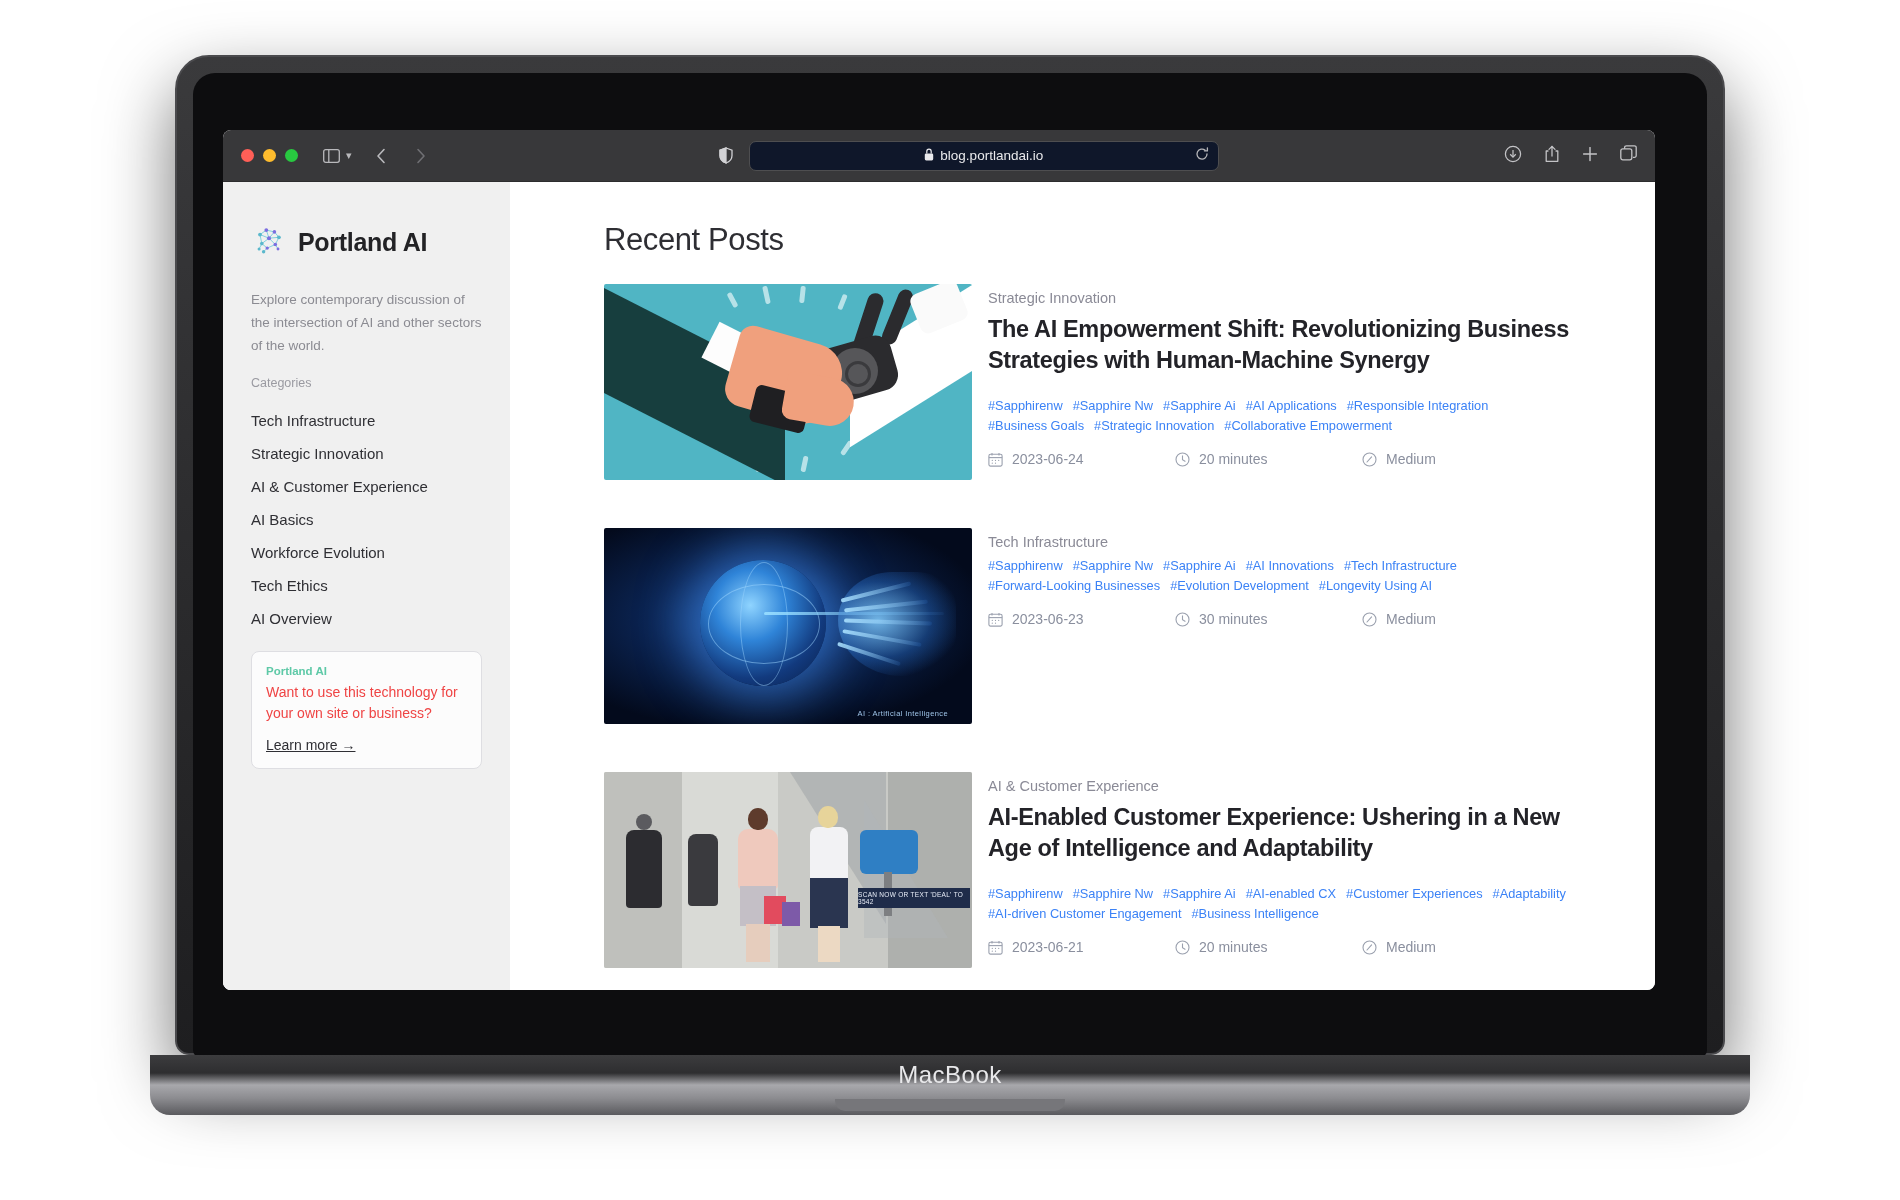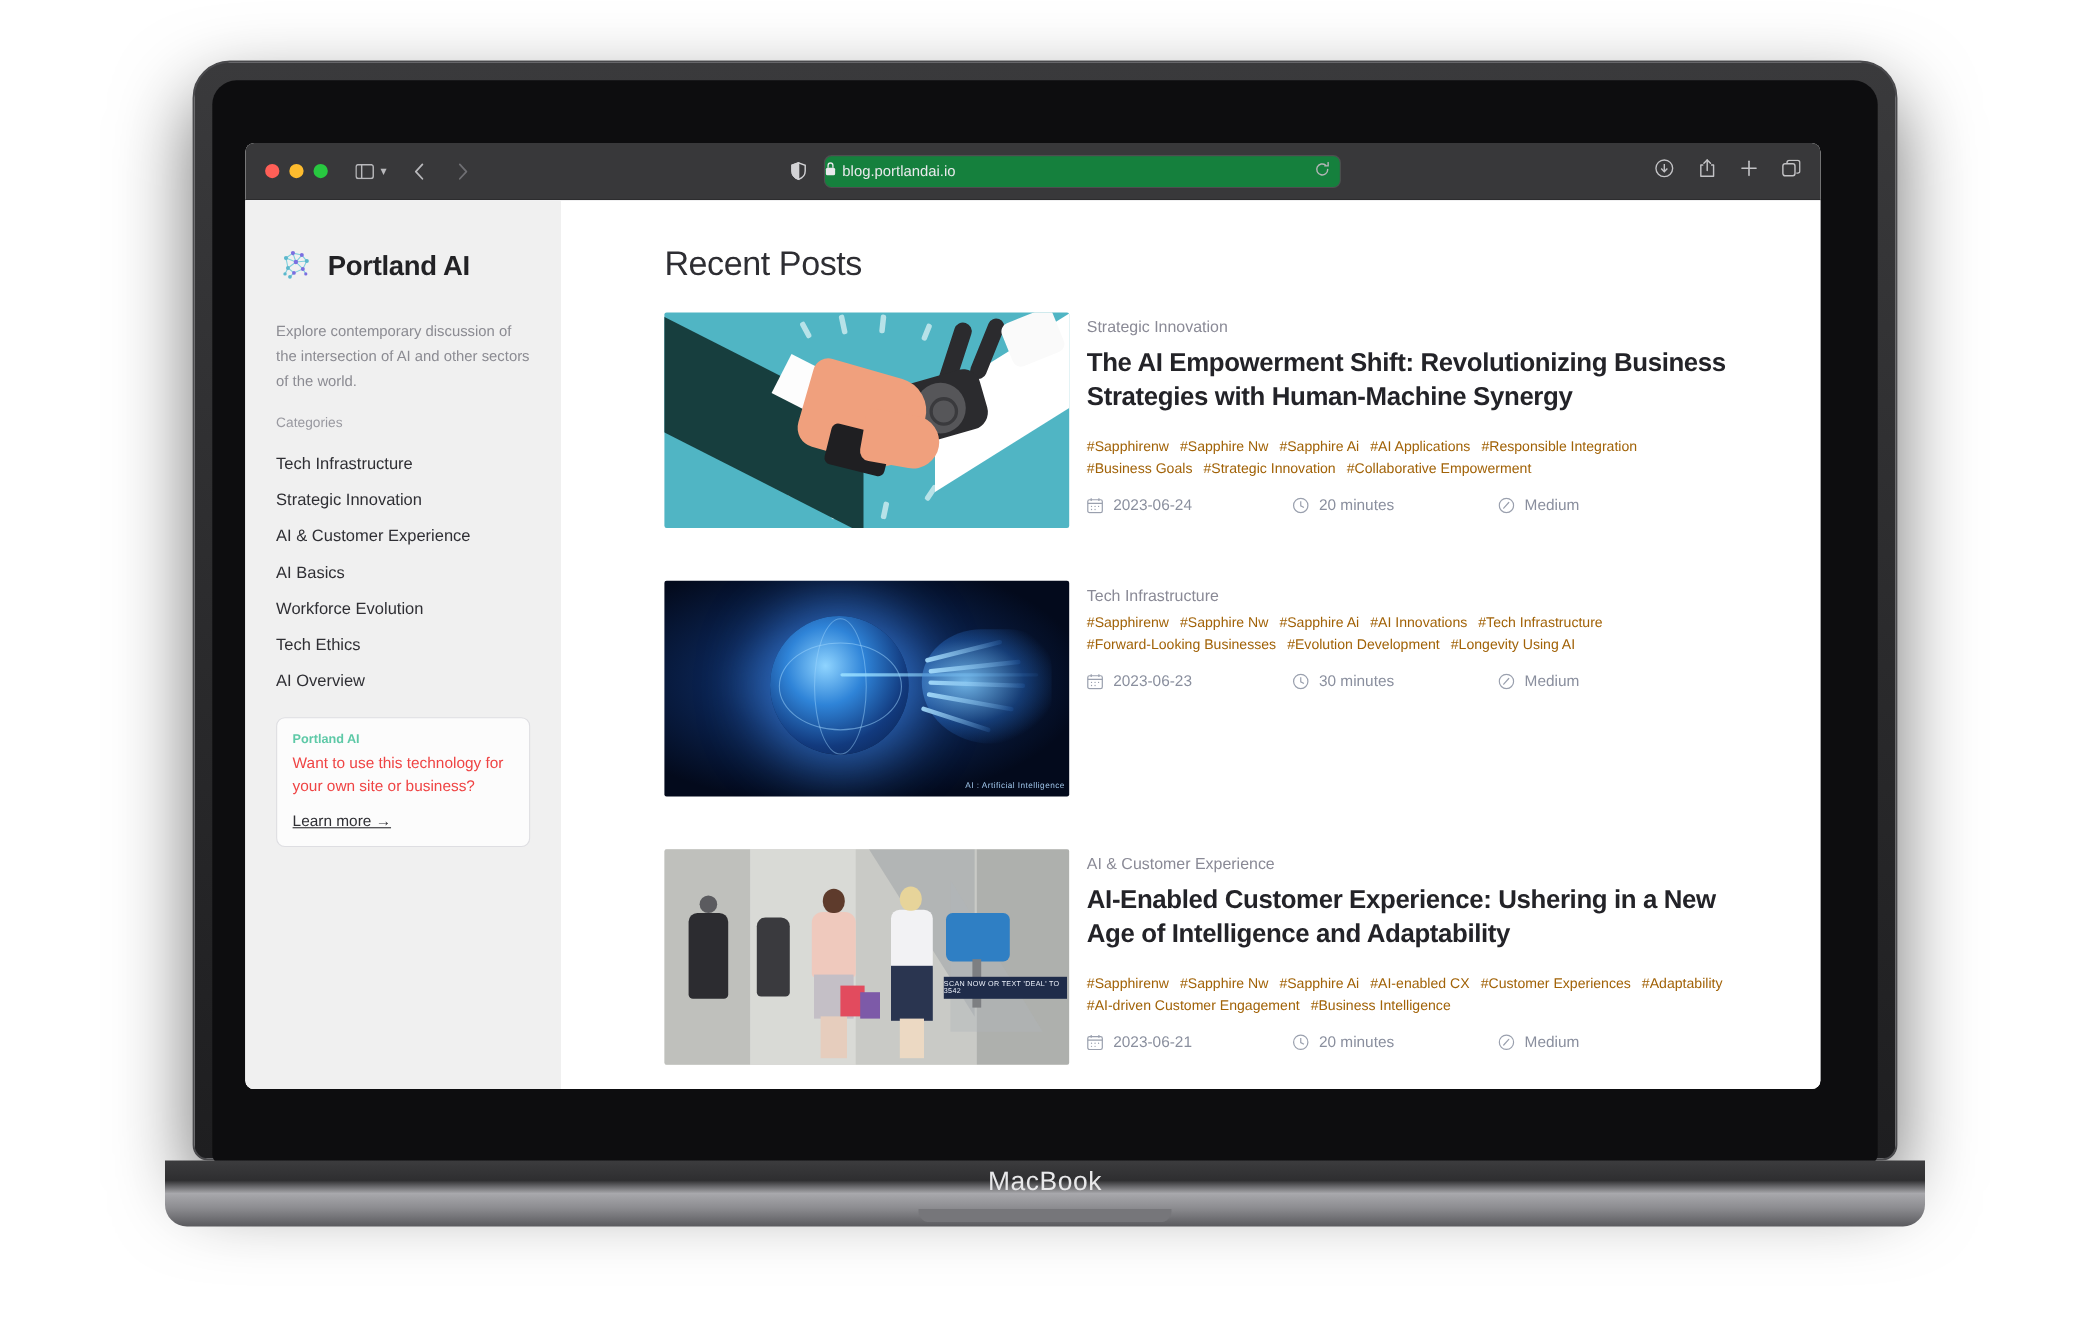--- a/index.html
+++ b/index.html
@@ -114,25 +114,26 @@
     display: flex;
     justify-content: center;
     align-items: center;
     gap: 16px;
     padding: 0 20px;
   }
   .shield { color: #d2d2d5; display: flex; align-items: center;}
   .url-field {
     width: 470px;
     height: 30px;
-    background: #15803d;
+    background: #0f172a;
     border: 1px solid #4e4e50;
     border-radius: 7px;
     display: flex;
     align-items: center;
+    justify-content: center;
     position: relative;
   }
   .url-inner { display: flex; align-items: center; gap: 6px; }
   .url-text { color: #e9e9ec; font-size: 13.5px; }
   .reload { position: absolute; right: 9px; color: #b5b5b8; font-size: 14px;}
   .right-icons { display: flex; gap: 22px; align-items: center; color: #c3c3c6; }
 
   
   .page {
     position: absolute;
@@ -243,21 +244,21 @@
   }
   .tags {
     display: flex;
     flex-wrap: wrap;
     gap: 5px 10px;
     margin-bottom: 18px;
     max-width: 600px;
   }
   .tag {
     font-size: 12.8px;
-    color: #a16207;
+    color: #3b82f6;
     cursor: pointer;
   }
   .meta {
     display: flex;
     gap: 4px;
     align-items: center;
     color: #8a8f9e;
     font-size: 14px;
   }
   .meta-item {
@@ -412,21 +413,21 @@
     border-radius: 48% 34% 40% 56%;
   }
   .finger {
     position: absolute;
     background: linear-gradient(90deg, rgba(170,225,255,0.9), rgba(40,110,200,0.18));
     border-radius: 3px;
     height: 4px;
   }
   .t2-caption {
     position: absolute;
-    right: 4px; bottom: 6px;
+    right: 24px; bottom: 6px;
     font-size: 7.5px;
     color: #9fc4e8;
     letter-spacing: 0.4px;
   }
 
   
   .t3 { background: #cfd0cc; }
   .store-panel {
     position: absolute;
     background: #e2e3df;

